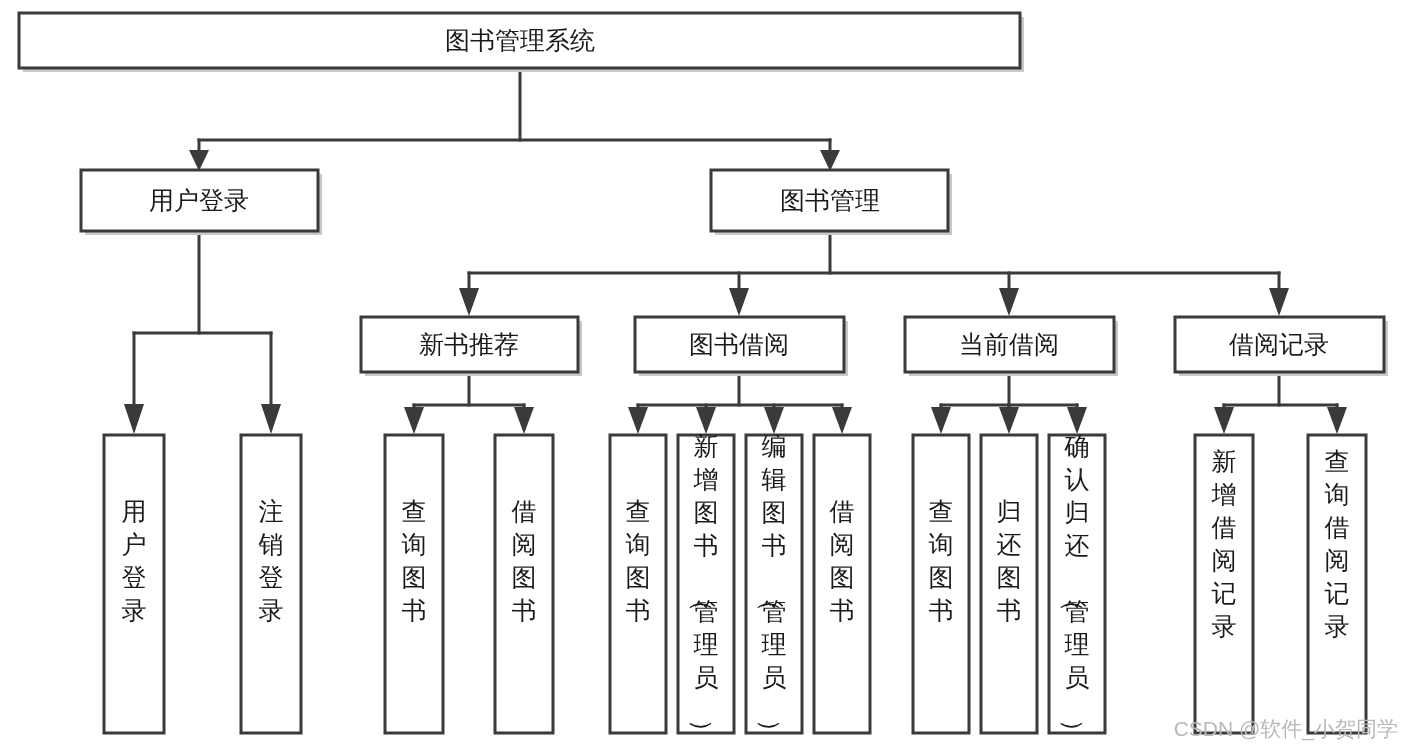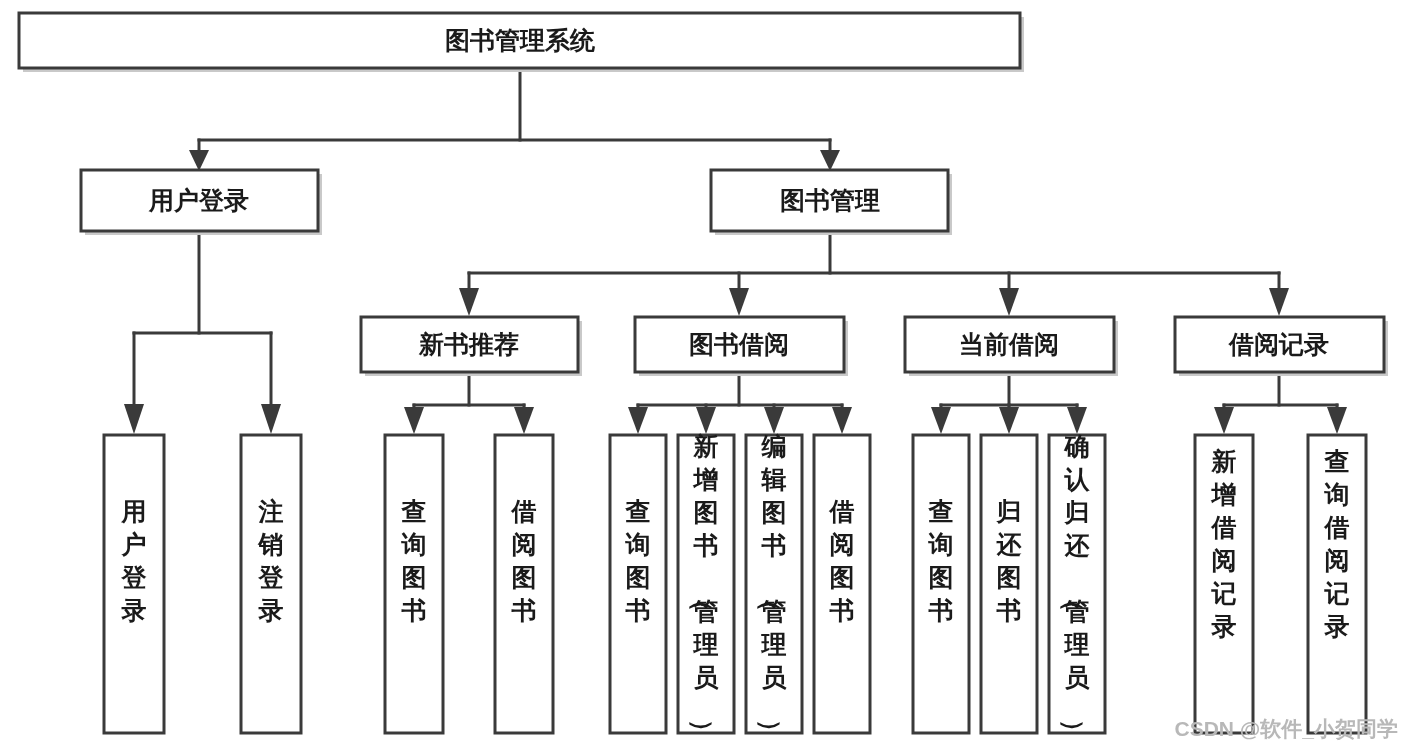--- a/index.html
+++ b/index.html
@@ -13,21 +13,20 @@
     font-family: "Liberation Sans", "DejaVu Sans", sans-serif;
     overflow: hidden;
     position: relative;
   }
   #diagram-root {
     position: absolute;
     left: 0;
     top: 0;
     width: 1405px;
     height: 586px;
-    font-weight: bold;
   }
   svg.diagram-canvas {
     display: block;
     width: 1405px;
     height: 747px;
   }
   .node-box {
     fill: #ffffff;
     stroke: #3a3a3a;
     stroke-width: 3;

